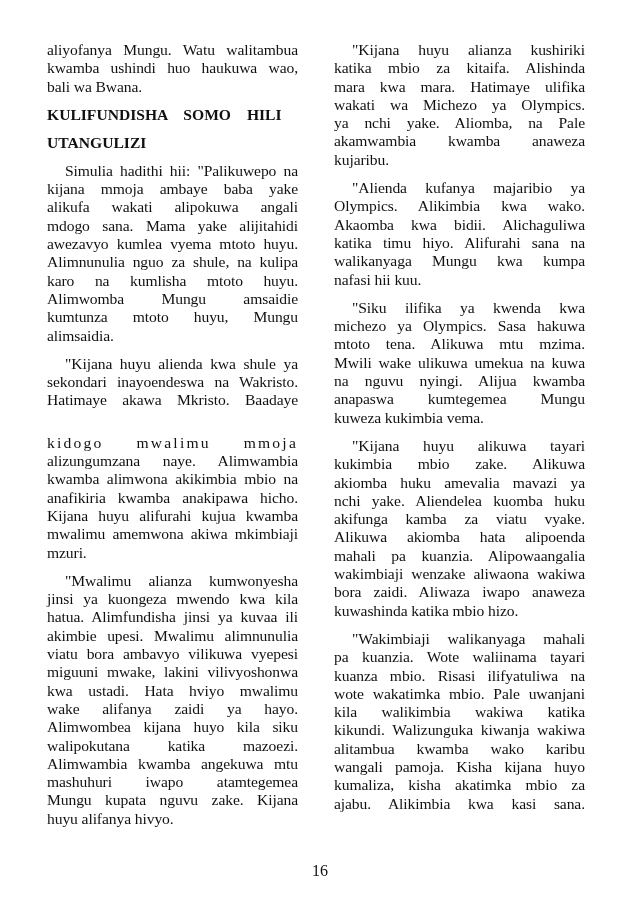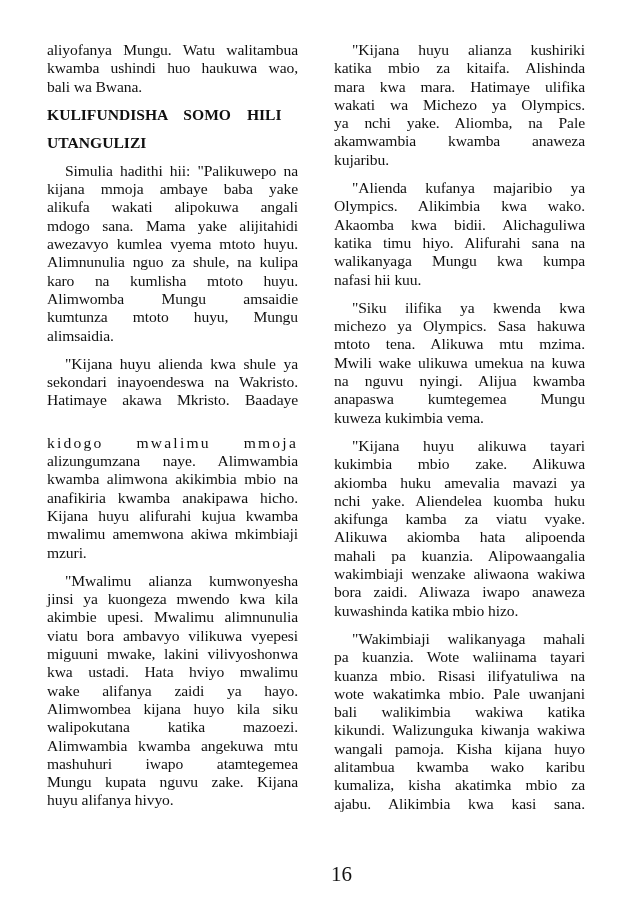--- a/index.html
+++ b/index.html
@@ -10,22 +10,22 @@
   .col.right { left: 334px; }
   .para { margin: 0 0 10px 0; }
   .line { display: block; height: 18.3px; line-height: 18.3px; font-size: 15.6px;
           text-align: justify; text-align-last: justify; white-space: nowrap; letter-spacing: -0.1px; }
   .line.last { text-align-last: left; }
   .line.first { text-indent: 18px; }
   .line.spaced { letter-spacing: 2.2px; margin-top: 24px; }
   .heading { display: block; font-weight: bold; font-size: 15.6px; height: 28px; line-height: 18px;
              white-space: pre; }
   .heading.h1 { word-spacing: 12px; }
-  .page-number { position: absolute; top: 862px; left: 300px; width: 40px; text-align: right;
-                 font-size: 21px; margin-left: 12px; }
+  .page-number { position: absolute; top: 862px; left: 300px; width: 40px; text-align: center;
+                 font-size: 16px; }
 </style>
 </head>
 <body>
 
 <div class="col left">
 
   <div class="para">
     <span class="line">aliyofanya Mungu. Watu walitambua</span>
     <span class="line">kwamba ushindi huo haukuwa wao,</span>
     <span class="line last">bali wa Bwana.</span>
@@ -55,20 +55,21 @@
     <span class="line">kwamba alimwona akikimbia mbio na</span>
     <span class="line">anafikiria kwamba anakipawa hicho.</span>
     <span class="line">Kijana huyu alifurahi kujua kwamba</span>
     <span class="line">mwalimu amemwona akiwa mkimbiaji</span>
     <span class="line last">mzuri.</span>
   </div>
 
   <div class="para">
     <span class="line first">"Mwalimu alianza kumwonyesha</span>
     <span class="line">jinsi ya kuongeza mwendo kwa kila</span>
+    <span class="line">hatua. Alimfundisha jinsi ya kuvaa ili</span>
     <span class="line">akimbie upesi. Mwalimu alimnunulia</span>
     <span class="line">viatu bora ambavyo vilikuwa vyepesi</span>
     <span class="line">miguuni mwake, lakini vilivyoshonwa</span>
     <span class="line">kwa ustadi. Hata hviyo mwalimu</span>
     <span class="line">wake alifanya zaidi ya hayo.</span>
     <span class="line">Alimwombea kijana huyo kila siku</span>
     <span class="line">walipokutana katika mazoezi.</span>
     <span class="line">Alimwambia kwamba angekuwa mtu</span>
     <span class="line">mashuhuri iwapo atamtegemea</span>
     <span class="line">Mungu kupata nguvu zake. Kijana</span>
@@ -118,22 +119,22 @@
     <span class="line">wakimbiaji wenzake aliwaona wakiwa</span>
     <span class="line">bora zaidi. Aliwaza iwapo anaweza</span>
     <span class="line last">kuwashinda katika mbio hizo.</span>
   </div>
 
   <div class="para">
     <span class="line first">"Wakimbiaji walikanyaga mahali</span>
     <span class="line">pa kuanzia. Wote waliinama tayari</span>
     <span class="line">kuanza mbio. Risasi ilifyatuliwa na</span>
     <span class="line">wote wakatimka mbio. Pale uwanjani</span>
-    <span class="line">bali walikimbia wakiwa katika</span>
+    <span class="line">kila walikimbia wakiwa katika</span>
     <span class="line">kikundi. Walizunguka kiwanja wakiwa</span>
+    <span class="line">alitambua kwamba wako karibu</span>
     <span class="line">wangali pamoja. Kisha kijana huyo</span>
-    <span class="line">alitambua kwamba wako karibu</span>
     <span class="line">kumaliza, kisha akatimka mbio za</span>
     <span class="line">ajabu. Alikimbia kwa kasi sana.</span>
   </div>
 </div>
 
 <div class="page-number">16</div>
 
 </body></html>

